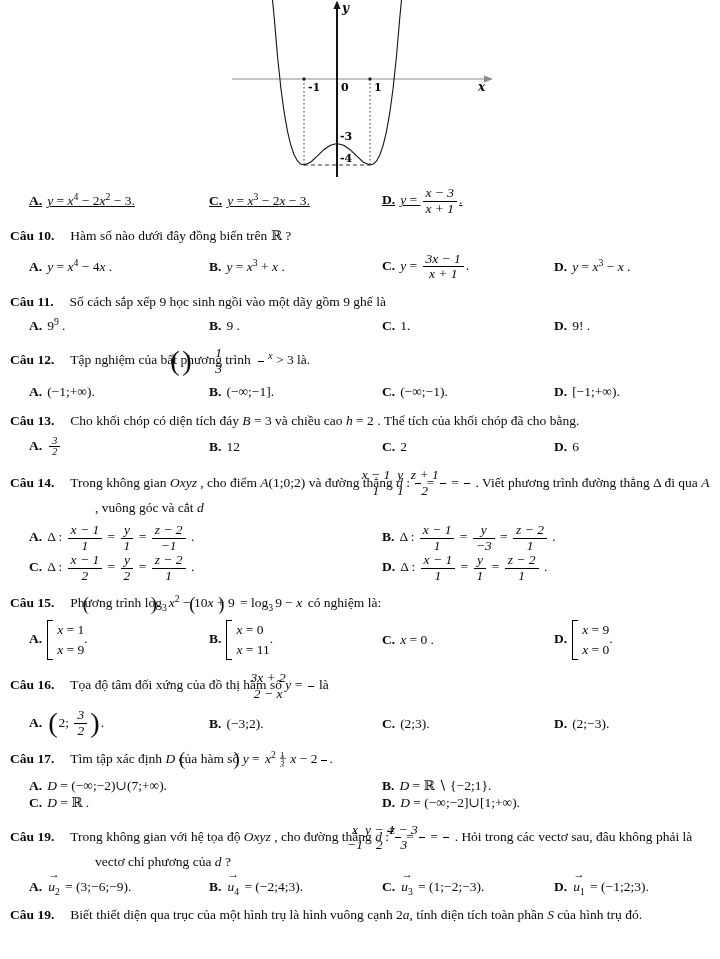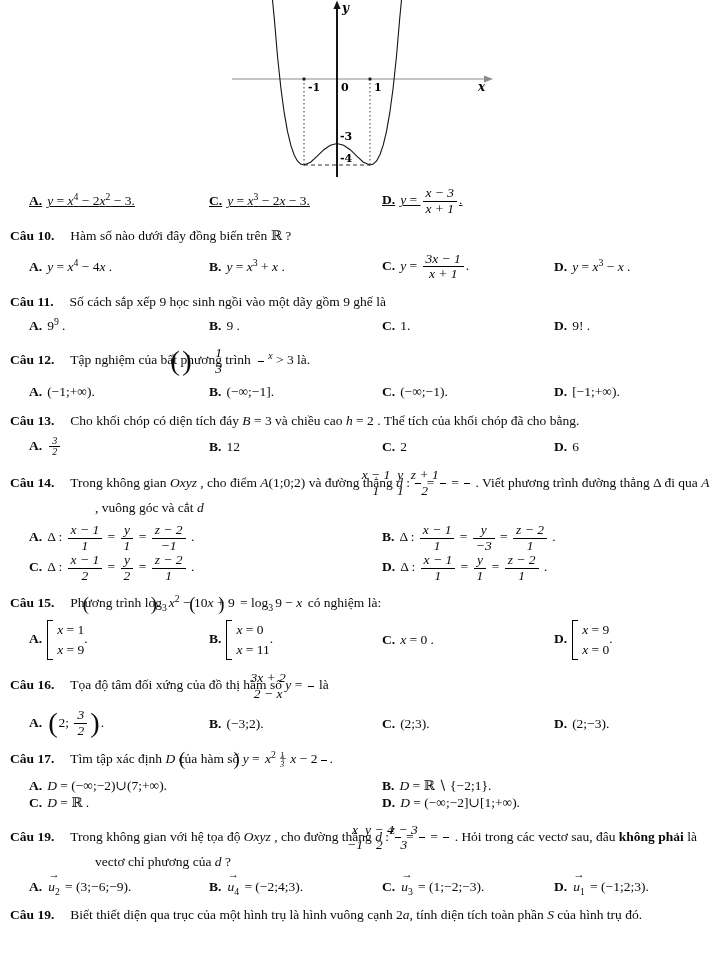--- a/index.html
+++ b/index.html
@@ -9,21 +9,21 @@
   .qblock{margin:11px 6px 0 10px;}
   .qblock.first{margin-top:7px;text-decoration:underline;}
   .qheader{margin:0;padding-left:85px;text-indent:-85px;}
   .qlabel{font-weight:bold;padding-right:16px;}
   .opts{margin-top:7px;padding-left:19px;display:grid;align-items:center;}
   .opts.row4{grid-template-columns:180px 173px 172px auto;}
   .opts.grid2{grid-template-columns:353px auto;row-gap:0;}
   .opt{white-space:nowrap;}
   .okey{font-weight:bold;padding-right:5px;}
   .mi{font-style:italic;}
-  .mb{font-weight:bold;}
+  .mb{font-weight:normal;}
   sup{font-size:0.72em;line-height:0;}
   sub{font-size:0.72em;line-height:0;}
   sup.mi{font-style:italic;}
   .frac{display:inline-flex;flex-direction:column;text-align:center;vertical-align:middle;
         font-style:italic;line-height:1.08;margin:0 2px;justify-content:flex-end;}
   .frac .num{border-bottom:1px solid #000;padding:0 3px;display:block;}
   .frac .den{padding:0 3px;display:block;}
   .frac.sm{font-size:0.75em;line-height:1;vertical-align:middle;}
   .frac.supf{font-size:0.62em;vertical-align:0.55em;}
   .bp{display:inline-block;font-size:210%;line-height:0.8;vertical-align:middle;margin:0 1px;font-weight:400;}

